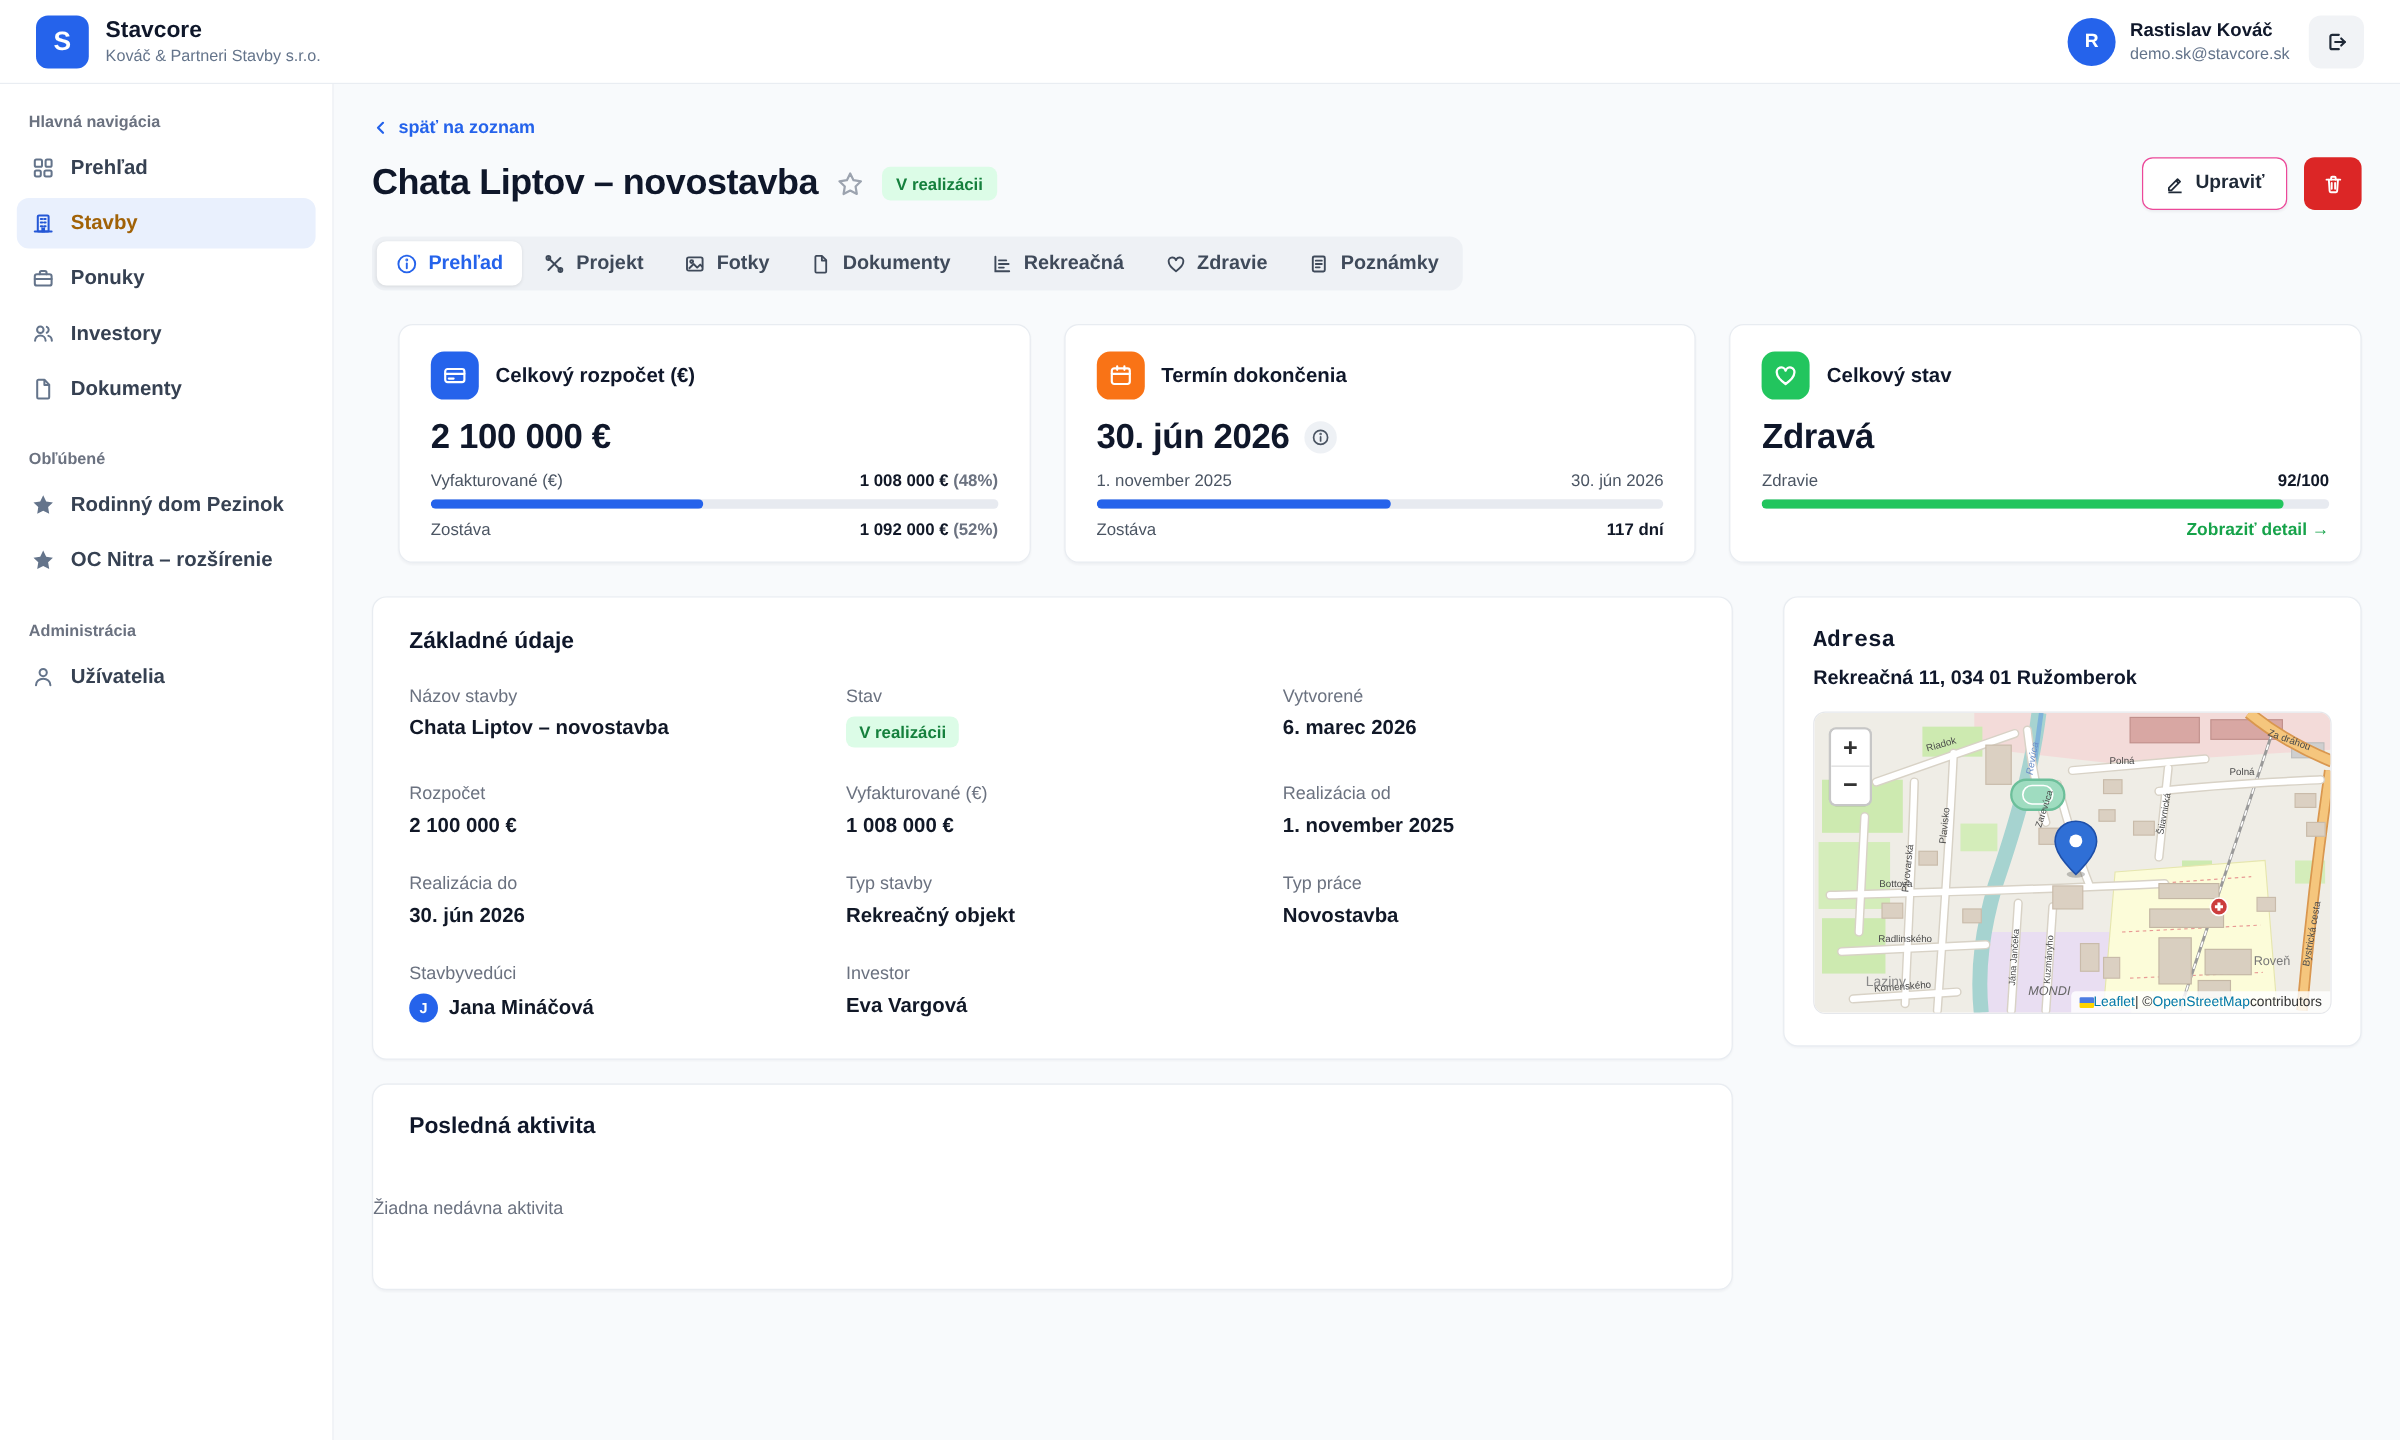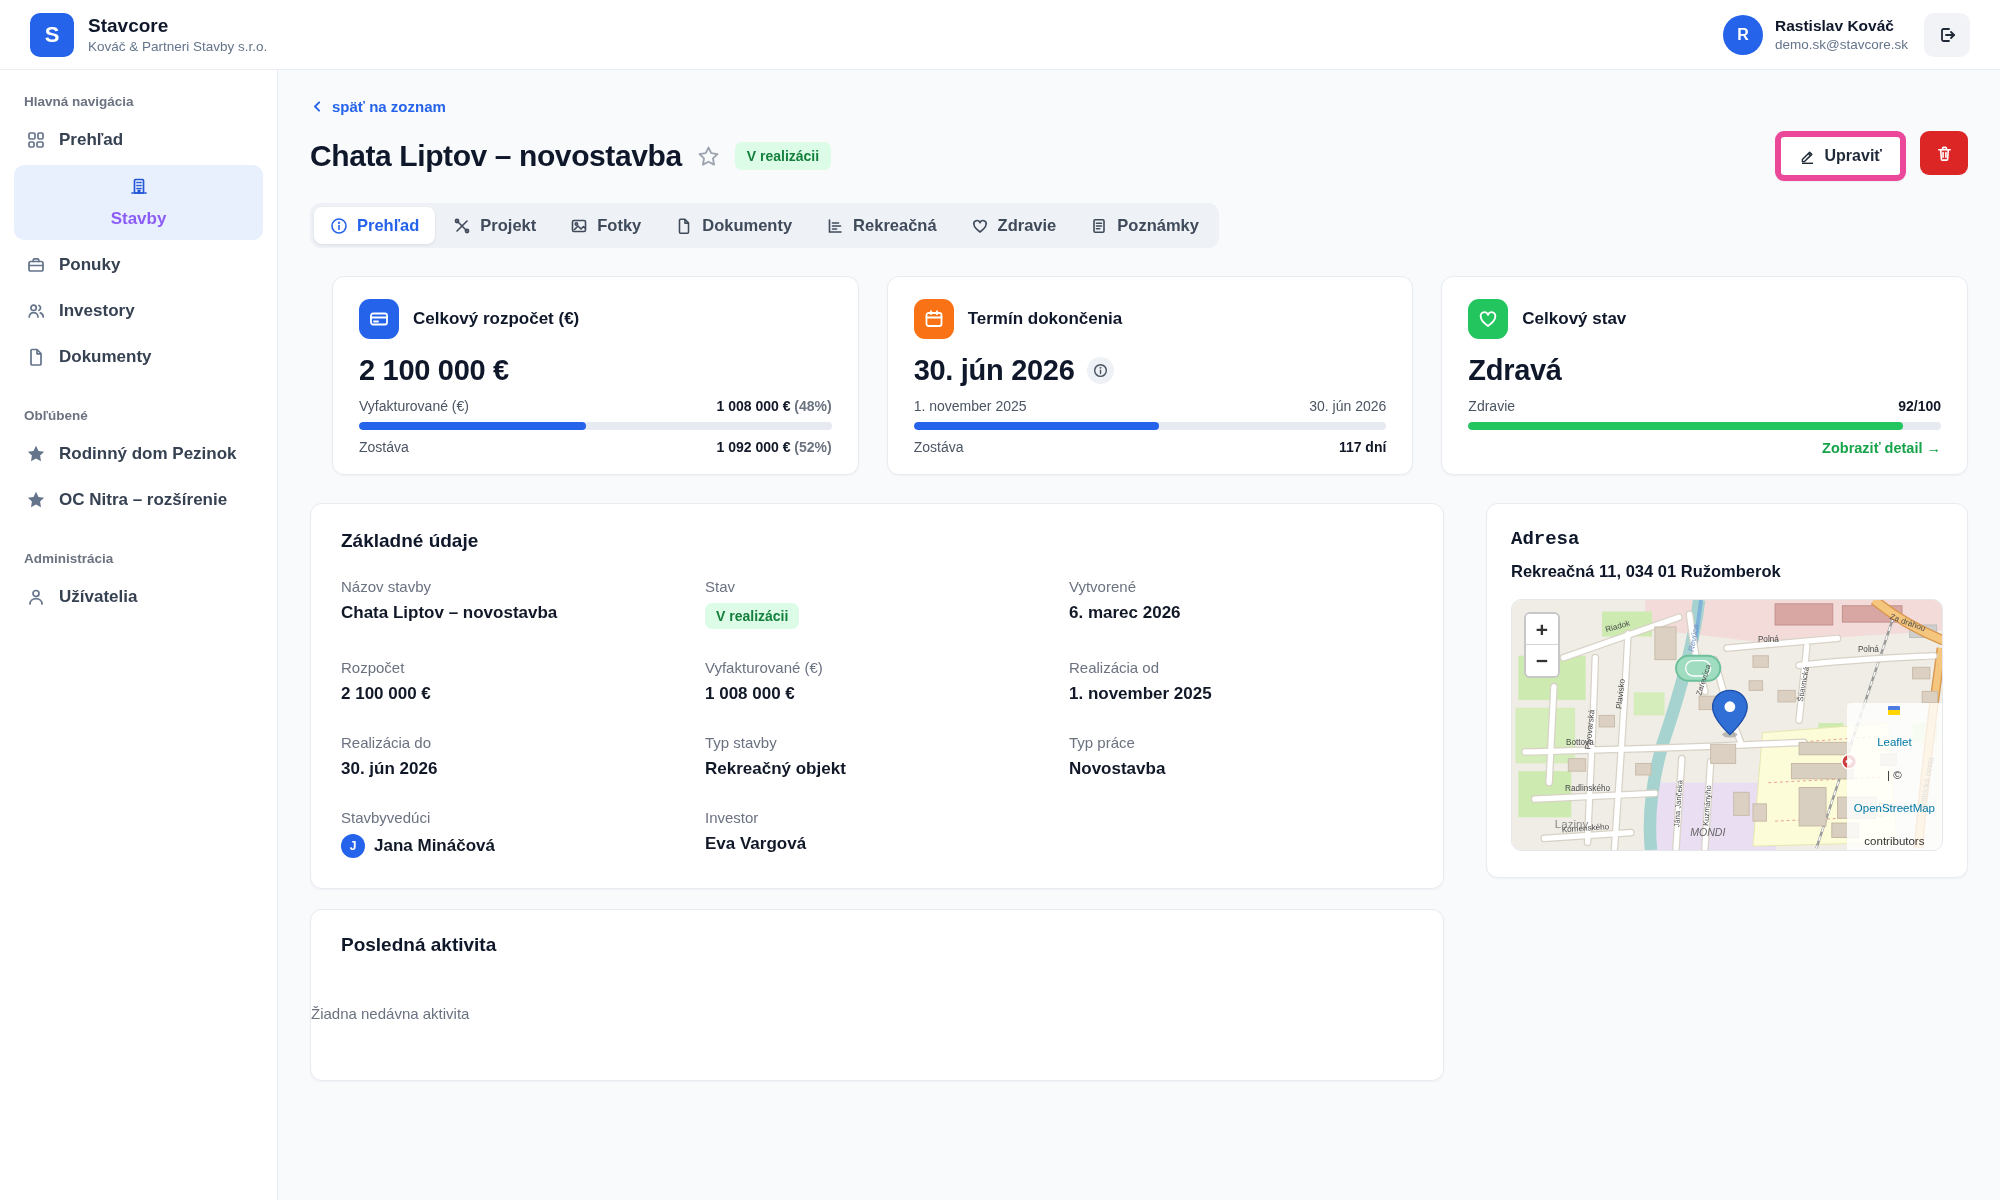--- a/index.html
+++ b/index.html
@@ -23,33 +23,33 @@
   
   .layout { display:flex; height:1130px; }
   .sidebar { width:278px; background:#fff; border-right:1px solid #e9edf2; padding:24px 14px; flex-shrink:0; }
   .main { flex:1; padding:28px 32px 0; overflow:hidden; }
 
   
   .side-title { font-size:13.5px; font-weight:600; color:#6b7280; margin:0 10px 10px; }
   .side-title.later { margin-top:30px; }
   .side-item { display:flex; align-items:center; gap:13px; padding:11px 12px; border-radius:10px; font-size:17px; font-weight:600; color:#364152; margin-bottom:4px; cursor:pointer; }
   .side-item svg { color:#64748b; flex-shrink:0; }
-  .side-item.active { background:#e9f0fd; color:#8b5cf6;flex-direction:column; }
+  .side-item.active { background:#e9f0fd; color:#a16207; }
   .side-item.active svg { color:#2457d6; }
   .star-ic { color:#f5b32c !important; }
 
   
   .back-link { display:inline-flex; align-items:center; gap:7px; color:#2563eb; font-size:15px; font-weight:700; margin-bottom:16px; cursor:pointer; }
   .title-row { display:flex; align-items:center; justify-content:space-between; margin-bottom:22px; }
   .title-left { display:flex; align-items:center; gap:15px; }
   h1 { font-size:30px; font-weight:800; letter-spacing:-0.4px; }
   .fav-star { color:#9ca3af; cursor:pointer; }
   .badge-status { background:#dcfce7; color:#15803d; font-size:14px; font-weight:600; padding:6px 12px; border-radius:7px; }
   .title-actions { display:flex; gap:14px; }
-  .btn-edit { display:inline-flex; align-items:center; gap:9px; background:#fff; border:6px solid #ec4899; border-radius:9px; padding:10px 18px; font-size:16px; font-weight:600; color:#1f2937; cursor:pointer; box-shadow:0 1px 2px rgba(16,24,40,.05); font-family:inherit; }
+  .btn-edit { display:inline-flex; align-items:center; gap:9px; background:#fff; border:1px solid #ec4899; border-radius:9px; padding:10px 18px; font-size:16px; font-weight:600; color:#1f2937; cursor:pointer; box-shadow:0 1px 2px rgba(16,24,40,.05); font-family:inherit; }
   .btn-delete { width:48px; height:44px; border-radius:9px; background:#dc2626; border:none; color:#fff; display:flex; align-items:center; justify-content:center; cursor:pointer; }
 
   
   .tabs { display:inline-flex; background:#eef1f5; border-radius:11px; padding:4px; gap:2px; margin-bottom:28px; }
   .tab { display:flex; align-items:center; gap:9px; padding:9px 16px; border-radius:8px; font-size:16.5px; font-weight:600; color:#3f4a5a; cursor:pointer; white-space:nowrap; }
   .tab svg { flex-shrink:0; }
   .tab.active { background:#fff; color:#2563eb; box-shadow:0 1px 3px rgba(0,0,0,.09); }
 
   
   .stats-row { display:flex; gap:28px; margin-bottom:28px;padding-left:22px; }
@@ -80,21 +80,21 @@
   .f-value .muted { color:#9aa4b2; font-weight:600; }
   .badge-sm { background:#dcfce7; color:#15803d; font-size:14px; font-weight:600; padding:5px 11px; border-radius:7px; display:inline-block; }
   .avatar-mini { width:24px; height:24px; border-radius:50%; background:#2563eb; color:#fff; font-size:12px; font-weight:800; display:inline-flex; align-items:center; justify-content:center; flex-shrink:0; }
 
   .address-card { width:482px; flex-shrink:0; padding:24px 24px 26px; }
   .addr-value { font-size:16.5px; font-weight:600; margin:-6px 0 18px; }
   .map-wrap { position:relative; height:252px; border-radius:10px; overflow:hidden; border:1px solid #e5e7eb; cursor:grab; }
   .map-zoom { position:absolute; top:12px; left:12px; width:36px; background:#fff; border:2px solid rgba(0,0,0,.22); border-radius:6px; overflow:hidden; z-index:5; }
   .map-zoom button { width:100%; height:31px; background:#fff; border:none; font-size:21px; font-weight:700; color:#333; cursor:pointer; font-family:inherit; line-height:1; }
   .map-zoom button:first-child { border-bottom:1px solid #d4d4d4; }
-  .map-attr { position:absolute; right:0; bottom:0; background:rgba(255,255,255,.82); font-size:11.5px; color:#333; padding:3px 7px; z-index:5; display:flex; align-items:center; gap:21px; border-top-left-radius:4px;flex-direction:column; }
+  .map-attr { position:absolute; right:0; bottom:0; background:rgba(255,255,255,.82); font-size:11.5px; color:#333; padding:3px 7px; z-index:5; display:flex; align-items:center; gap:0; border-top-left-radius:4px; }
   .map-attr a { color:#0078a8; text-decoration:none; cursor:pointer; }
   .leaflet-flag { display:inline-block; width:12px; height:9px; background:linear-gradient(#4c7be1 50%, #ffd500 50%); border-radius:1px; }
 
   .activity-card { padding:24px 30px; height:172px; position:relative; }
   .activity-empty { position:absolute; left:0; right:0; top:56%; text-align:left; color:#6b7280; font-size:15px; }
 
   .map-svg text { font-family:"Liberation Sans", sans-serif; }
 </style>
 </head>
 <body>

